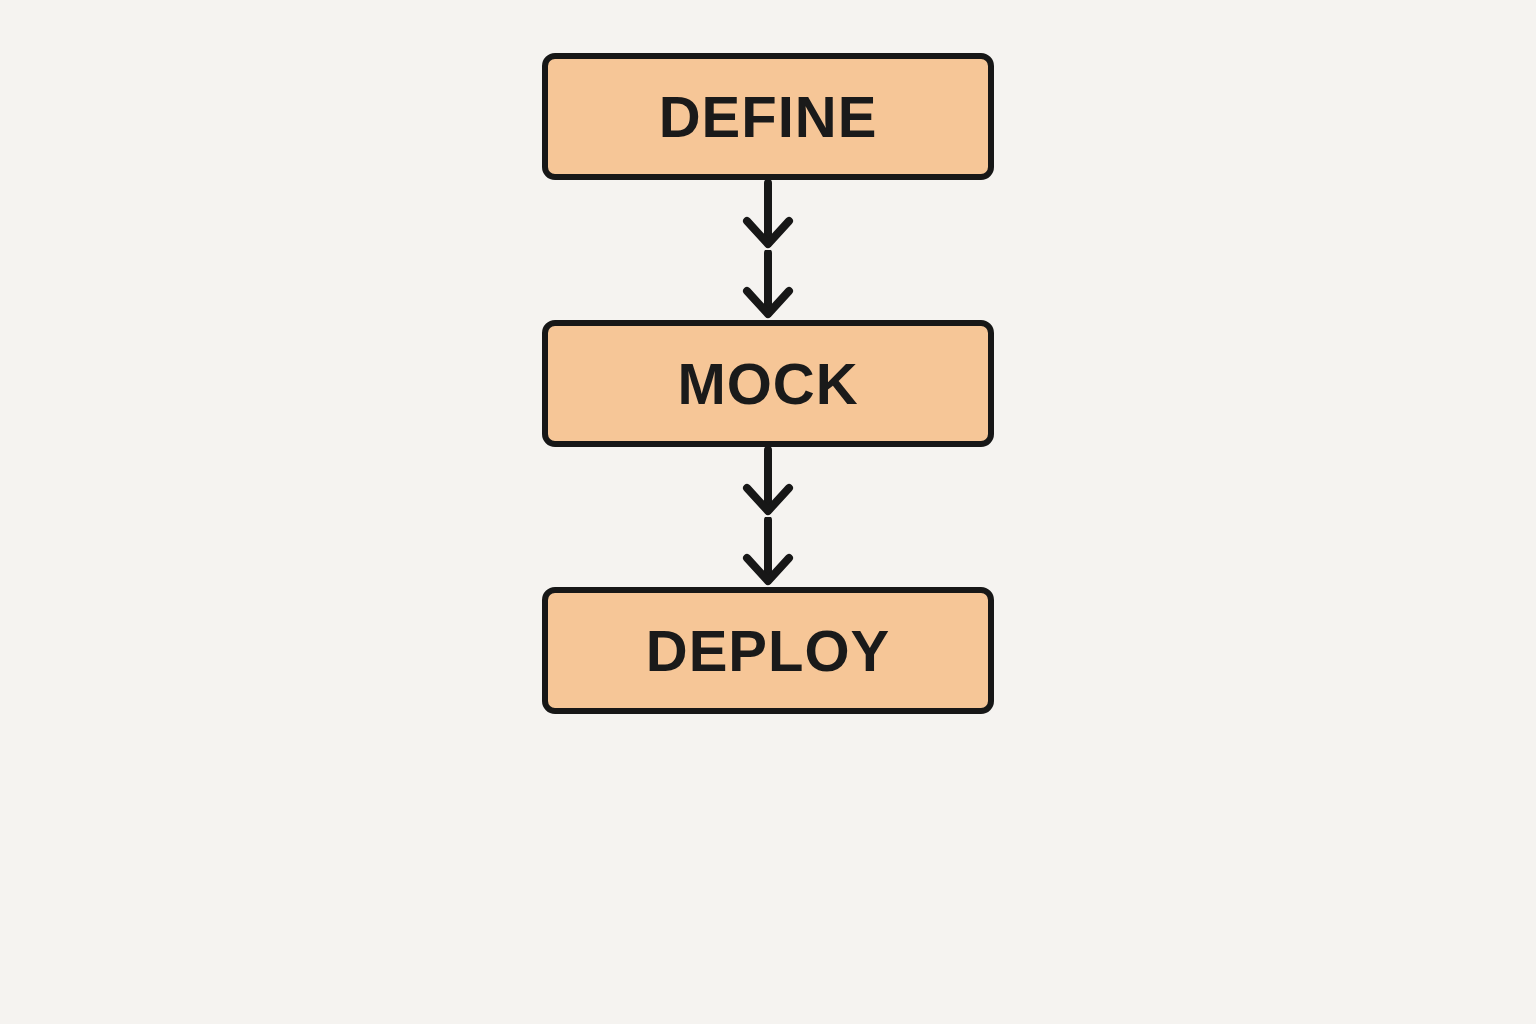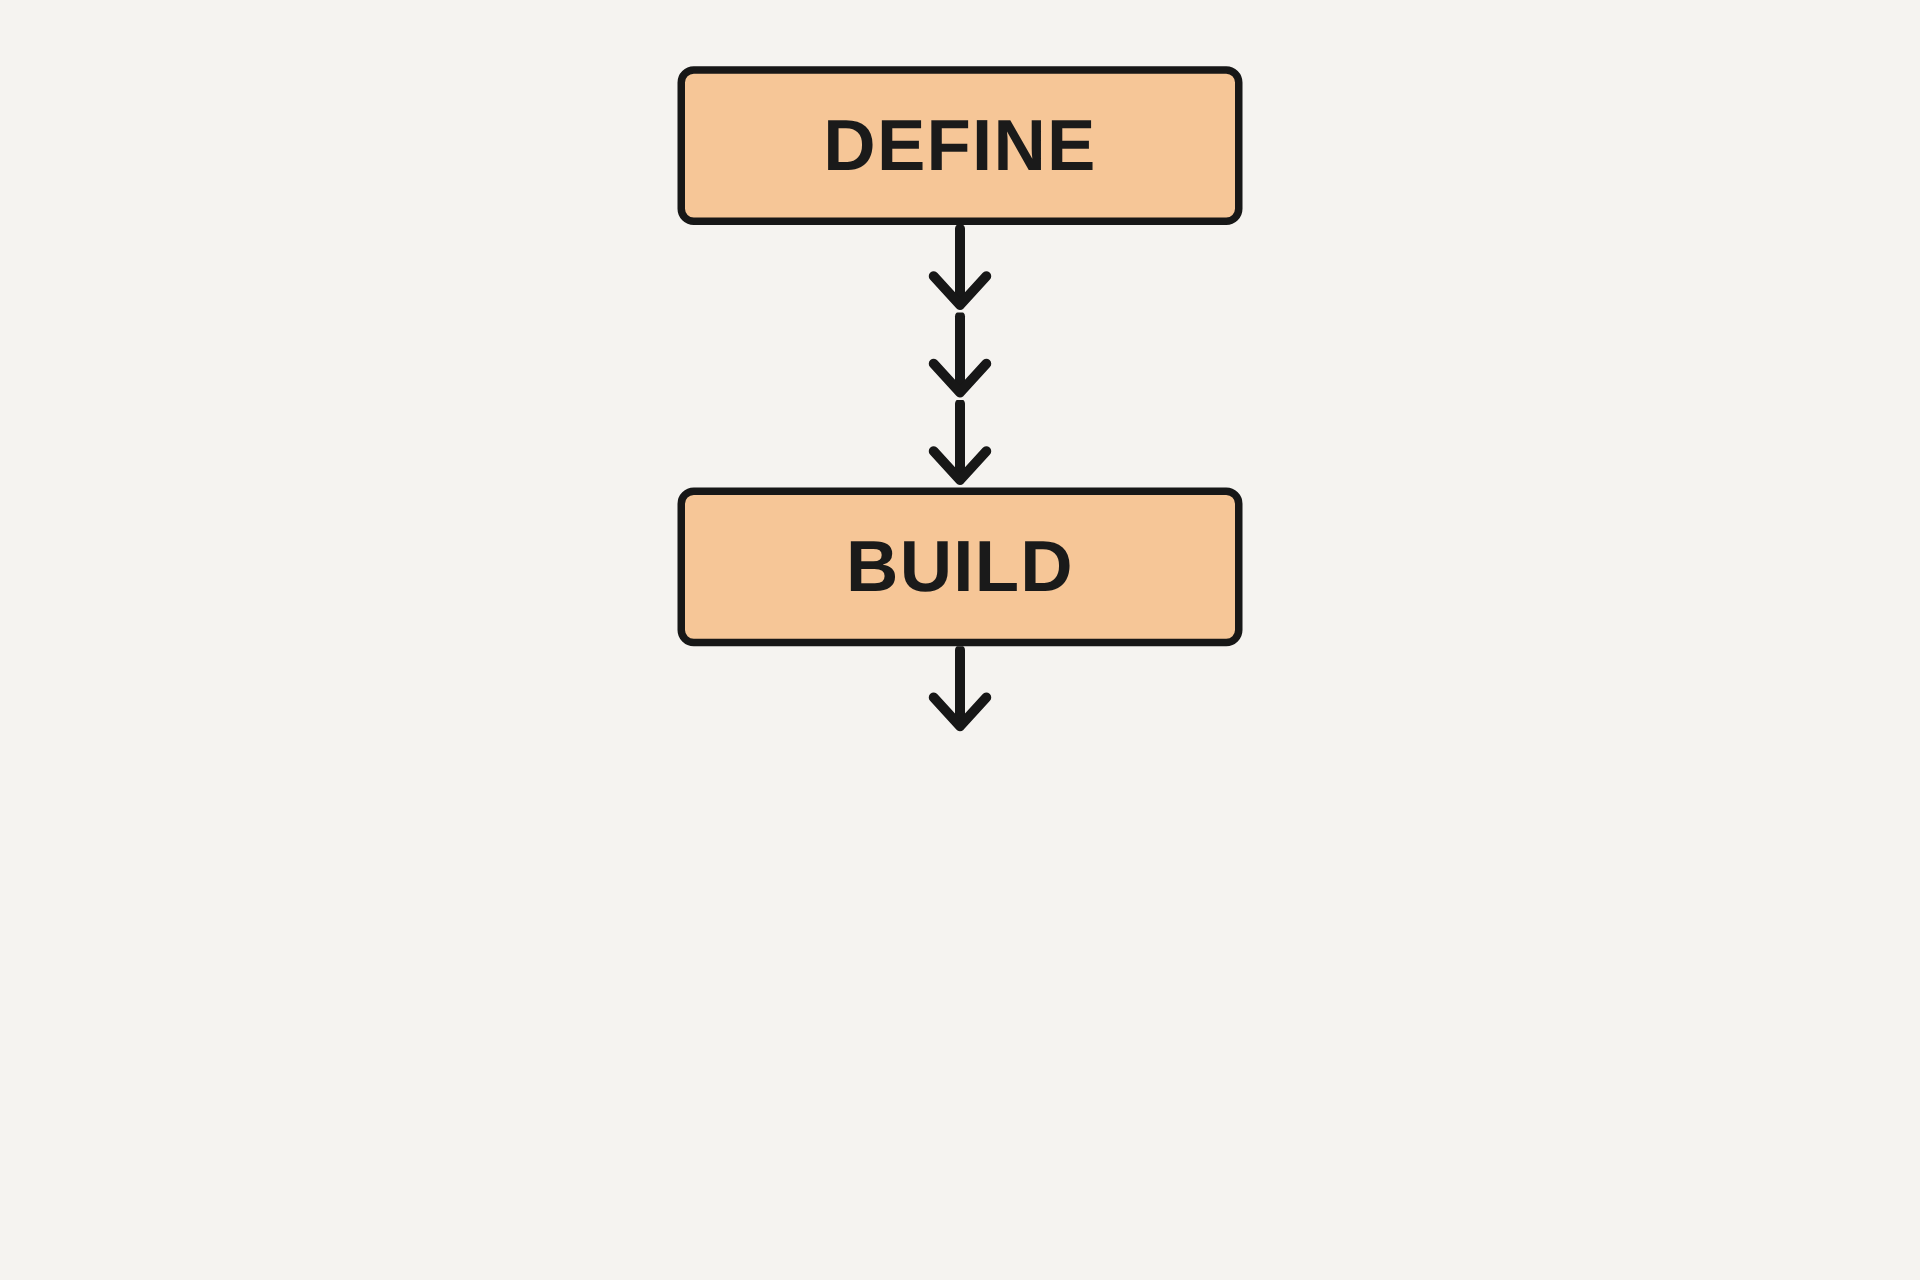--- a/index.html
+++ b/index.html
@@ -79,33 +79,36 @@
   </div>
 
 
   <div class="flow-arrow">
     <svg viewBox="0 0 62 70" aria-hidden="true">
       <line x1="31" y1="3" x2="31" y2="62"></line>
       <polyline points="10,41 31,64 52,41"></polyline>
     </svg>
   </div>
 
-
-  <div class="flow-arrow">
-    <svg viewBox="0 0 62 70" aria-hidden="true">
-      <line x1="31" y1="3" x2="31" y2="62"></line>
-      <polyline points="10,41 31,64 52,41"></polyline>
-    </svg>
-  </div>
-
   <div class="flow-box">
-    <span>BUILD</span>
+    <span>MOCK</span>
   </div>
 
   <div class="flow-arrow">
     <svg viewBox="0 0 62 70" aria-hidden="true">
       <line x1="31" y1="3" x2="31" y2="62"></line>
       <polyline points="10,41 31,64 52,41"></polyline>
     </svg>
   </div>
 
 
+  <div class="flow-arrow">
+    <svg viewBox="0 0 62 70" aria-hidden="true">
+      <line x1="31" y1="3" x2="31" y2="62"></line>
+      <polyline points="10,41 31,64 52,41"></polyline>
+    </svg>
+  </div>
+
+  <div class="flow-box">
+    <span>DEPLOY</span>
+  </div>
+
 </div>
 
 </body></html>

